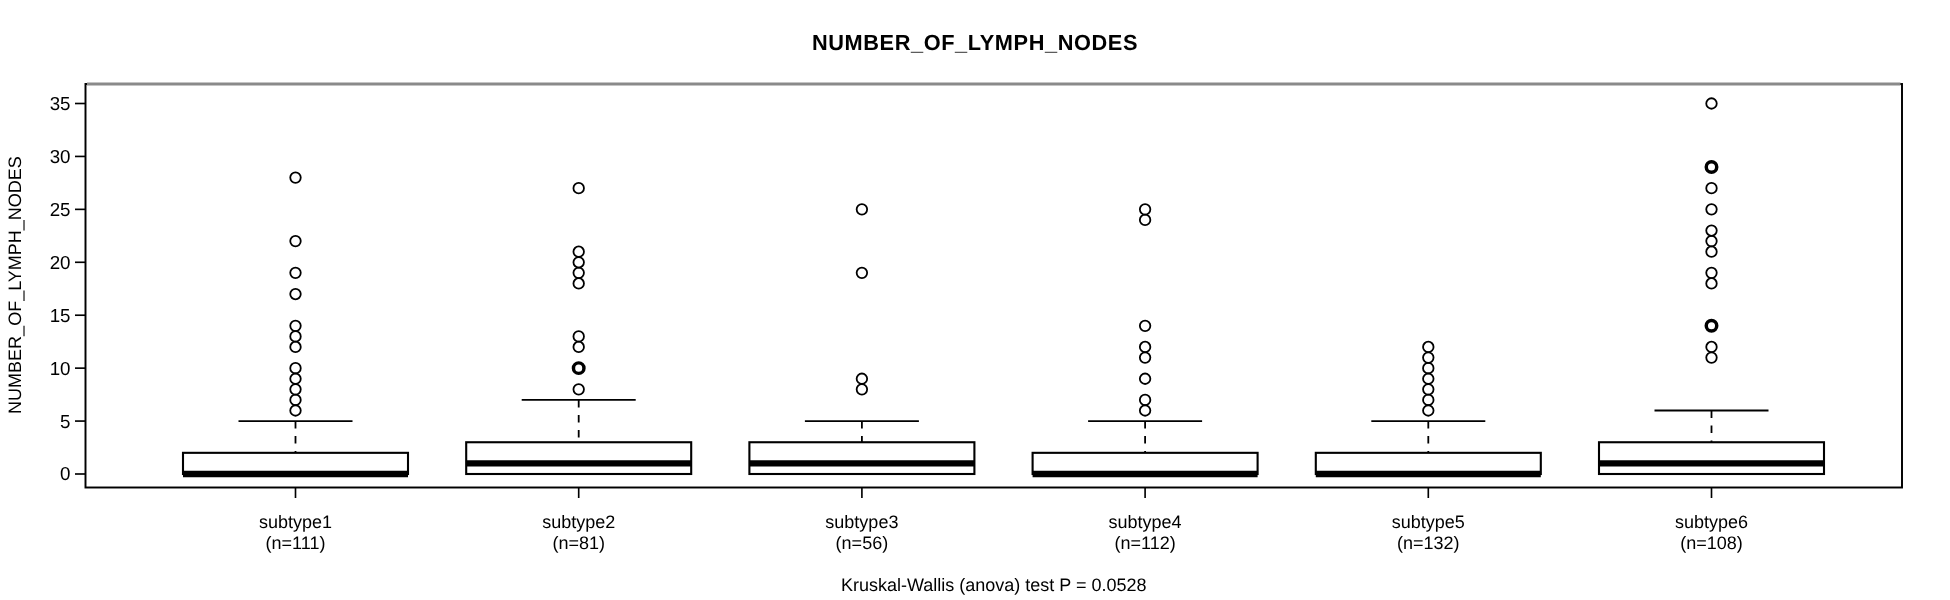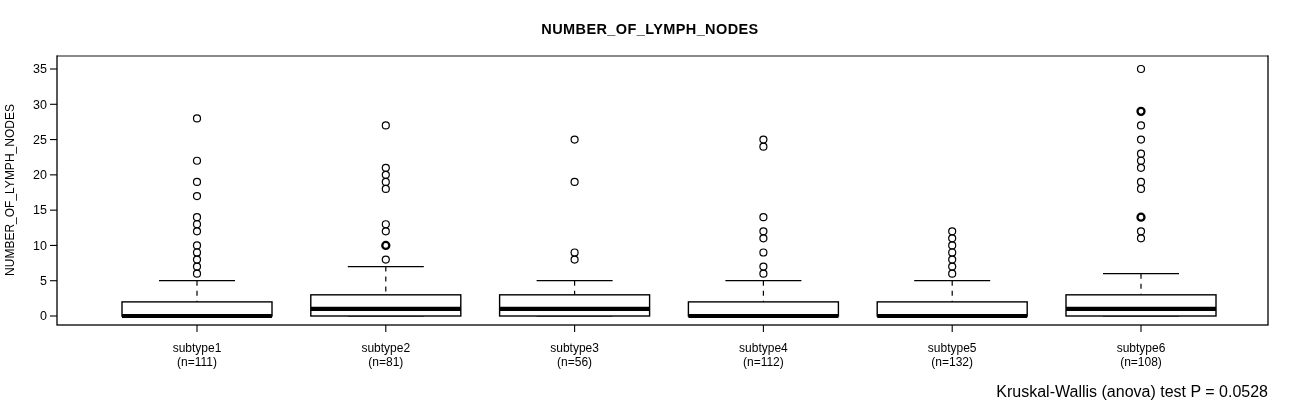--- a/index.html
+++ b/index.html
@@ -18,21 +18,21 @@
     color:#000;
   }
   #y-axis-label{
     position:absolute;left:-139px;top:182px;width:300px;height:16px;
     text-align:center;font-size:12px;color:#000;
     transform:rotate(-90deg);
     white-space:nowrap;
   }
   #caption{
     position:absolute;top:383px;left:57px;width:1211px;
-    text-align:right;font-size:16px;color:#000;
+    text-align:center;font-size:12px;color:#000;
   }
   #plot-svg{position:absolute;top:0;left:0;}
   svg text{font-family:"Liberation Sans","DejaVu Sans",sans-serif;}
 </style>
 </head>
 <body>
 
 <div id="figure">
   <div id="chart-title">NUMBER_OF_LYMPH_NODES</div>
   <div id="y-axis-label">NUMBER_OF_LYMPH_NODES</div>

